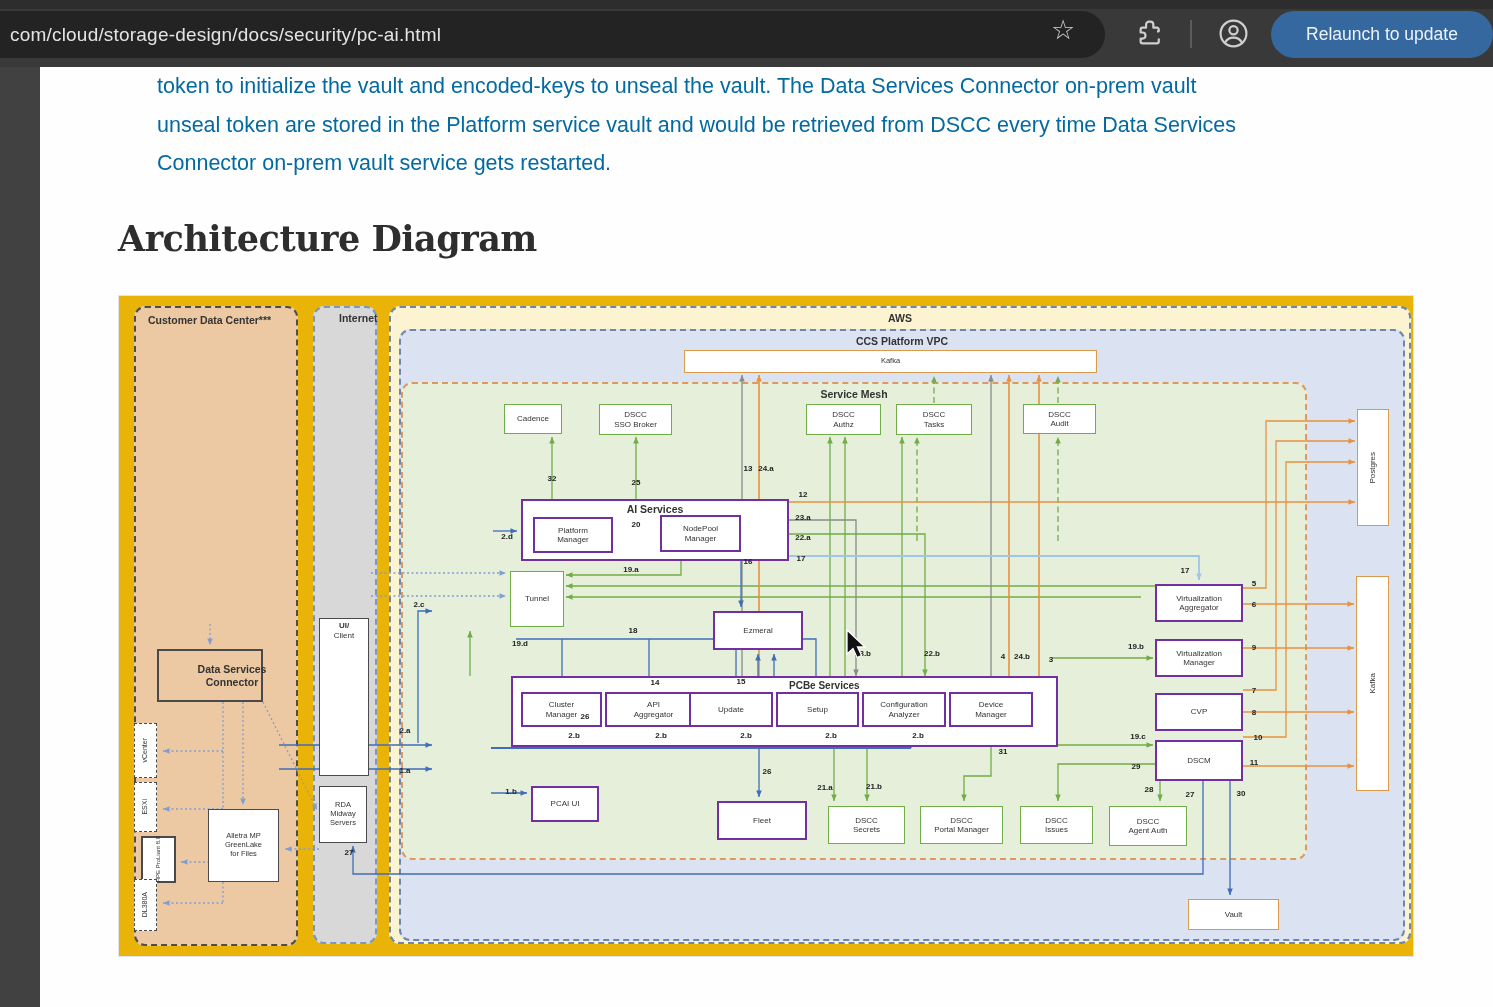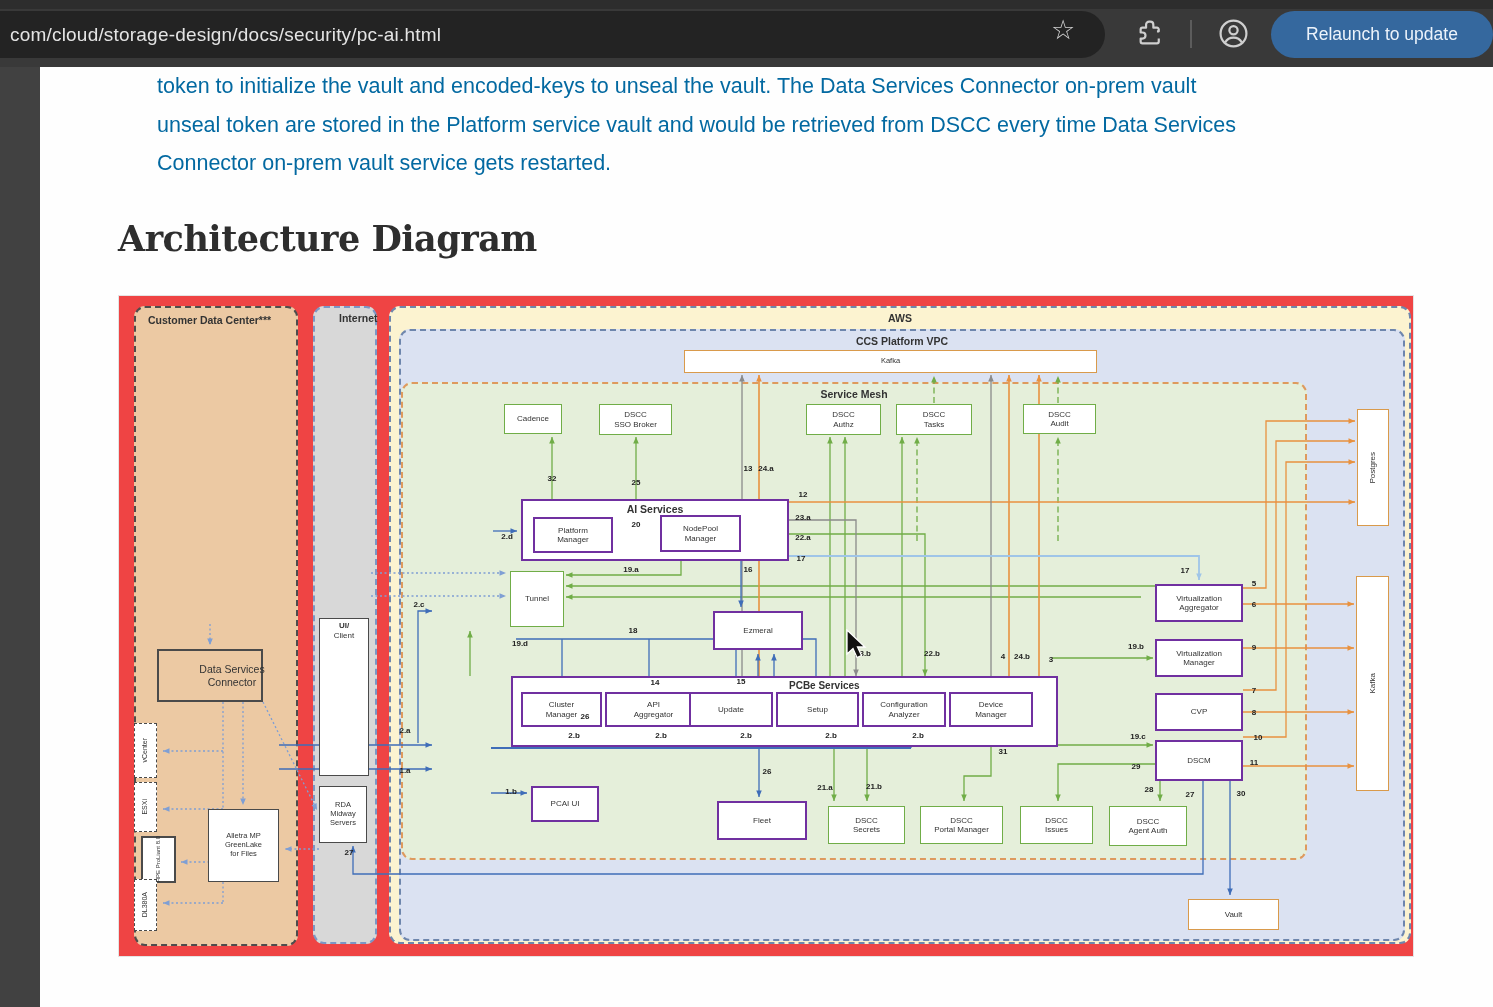--- a/index.html
+++ b/index.html
@@ -23,21 +23,21 @@
   .side { position:absolute; left:0; top:67px; width:40px; height:940px; background:#414141; }
   .content { position:absolute; left:40px; top:67px; width:1453px; height:940px;
              background:#fefefe; border-top-left-radius:8px; }
   .para { position:absolute; left:117px; top:0px; width:1295px; font-size:21.5px;
           line-height:38.6px; color:#0369a1; }
   .heading { position:absolute; left:78px; top:151px; font-family:"DejaVu Serif", serif;
              font-size:35px; font-weight:700; color:#2e2e2e; letter-spacing:-.5px; }
 
   
   #diagram { position:absolute; left:78px; top:228px; width:1296px; height:662px;
-             background:#ef4444; border:1px solid #e4e4e4; font-family:"Liberation Sans", sans-serif; }
+             background:#eab308; border:1px solid #e4e4e4; font-family:"Liberation Sans", sans-serif; }
   .dg-container { position:absolute; border-radius:11px; }
   .dg-clabel { position:absolute; font-weight:700; font-size:10.5px; color:#333; white-space:nowrap; }
   .dg-node { position:absolute; background:#fff; display:flex; align-items:center;
              justify-content:center; flex-direction:column; text-align:center;
              color:#333; line-height:1.18; }
   .dg-node .nl { white-space:nowrap; }
   .dg-vert { writing-mode:vertical-rl; transform:rotate(180deg); white-space:nowrap; }
   .dg-toplabel { position:absolute; top:2px; width:100%; text-align:center; font-weight:700; color:#333; }
   .dg-edgelabel { position:absolute; transform:translate(-50%,-50%); font-size:8px;
                   font-weight:700; color:#222; white-space:nowrap; }
@@ -326,21 +326,21 @@
       </div>
       <div class="dg-node" style="left: 1069px; top: 603px; width: 91px; height: 31px; border: 1.5px solid rgb(217, 154, 75); font-size: 8px;">
         <div class="nl">Vault</div>
       </div>
       <div class="dg-node" style="left: 1238px; top: 113px; width: 32px; height: 117px; border: 1.5px solid rgb(217, 154, 75); font-size: 8px;">
         <div class="dg-vert">Postgres</div>
       </div>
       <div class="dg-node" style="left: 1237px; top: 280px; width: 33px; height: 215px; border: 1.5px solid rgb(217, 154, 75); font-size: 8px;">
         <div class="dg-vert">Kafka</div>
       </div>
-      <div class="dg-node" style="left: 38px; top: 353px; width: 106px; height: 53px; border: 2px solid rgb(74, 74, 74); font-size: 10.5px; background: rgb(236, 201, 163); font-weight: 400; padding-left: 44px;">
+      <div class="dg-node" style="left: 38px; top: 353px; width: 106px; height: 53px; border: 2px solid rgb(74, 74, 74); font-size: 10.5px; background: rgb(236, 201, 163); font-weight: 700; padding-left: 44px;">
         <div class="nl">Data Services</div>
         <div class="nl">Connector</div>
       </div>
       <div class="dg-node" style="left: 200px; top: 322px; width: 50px; height: 158px; border: 1.5px solid rgb(74, 74, 74); font-size: 8px; justify-content: flex-start;">
         <div class="dg-toplabel" style="font-size: 8px;">UI/</div>
         <div style="margin-top: 12px;">
           <div class="nl">Client</div>
         </div>
       </div>
       <div class="dg-node" style="left: 200px; top: 490px; width: 48px; height: 57px; border: 1.5px solid rgb(74, 74, 74); font-size: 7.5px;">
@@ -369,21 +369,21 @@
       <span class="dg-edgelabel" style="left: 517px; top: 186px;">25</span>
       <span class="dg-edgelabel" style="left: 629px; top: 172px;">13</span>
       <span class="dg-edgelabel" style="left: 647px; top: 172px;">24.a</span>
       <span class="dg-edgelabel" style="left: 684px; top: 198px;">12</span>
       <span class="dg-edgelabel" style="left: 684px; top: 221px;">23.a</span>
       <span class="dg-edgelabel" style="left: 684px; top: 241px;">22.a</span>
       <span class="dg-edgelabel" style="left: 682px; top: 262px;">17</span>
       <span class="dg-edgelabel" style="left: 388px; top: 240px;">2.d</span>
       <span class="dg-edgelabel" style="left: 517px; top: 228px;">20</span>
       <span class="dg-edgelabel" style="left: 512px; top: 273px;">19.a</span>
-      <span class="dg-edgelabel" style="left: 629px; top: 273px;">16</span>
+      <span class="dg-edgelabel" style="left: 629px; top: 265px;">16</span>
       <span class="dg-edgelabel" style="left: 514px; top: 334px;">18</span>
       <span class="dg-edgelabel" style="left: 401px; top: 347px;">19.d</span>
       <span class="dg-edgelabel" style="left: 300px; top: 308px;">2.c</span>
       <span class="dg-edgelabel" style="left: 744px; top: 357px;">23.b</span>
       <span class="dg-edgelabel" style="left: 813px; top: 357px;">22.b</span>
       <span class="dg-edgelabel" style="left: 884px; top: 360px;">4</span>
       <span class="dg-edgelabel" style="left: 903px; top: 360px;">24.b</span>
       <span class="dg-edgelabel" style="left: 932px; top: 363px;">3</span>
       <span class="dg-edgelabel" style="left: 536px; top: 386px;">14</span>
       <span class="dg-edgelabel" style="left: 622px; top: 385px;">15</span>

